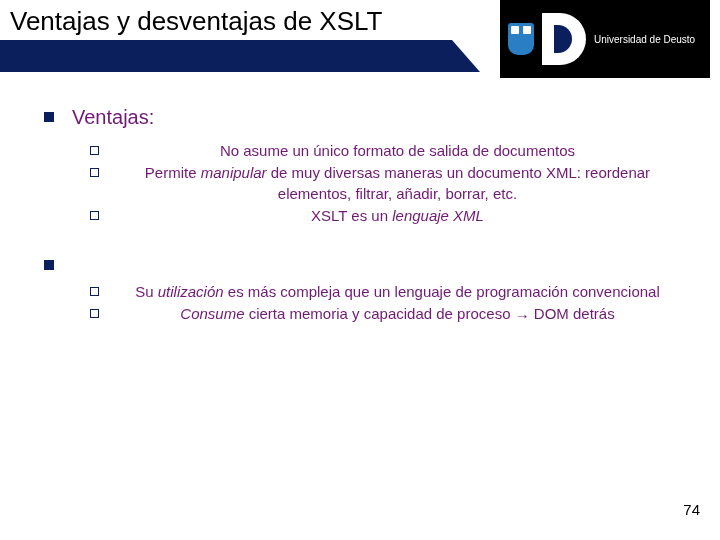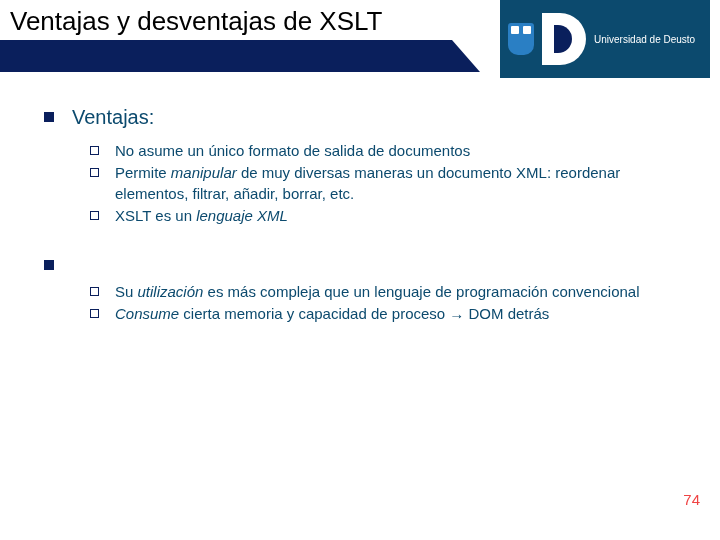--- a/index.html
+++ b/index.html
@@ -47,21 +47,21 @@
     height: 0;
     border-bottom: 32px solid #0a1f5c;
     border-right: 28px solid transparent;
   }
   .logo-box {
     position: absolute;
     right: 10px;
     top: 0;
     width: 210px;
     height: 78px;
-    background: #0c4a6e;
+    background: #000000;
     display: flex;
     align-items: center;
     padding: 6px 8px;
     gap: 8px;
   }
   .logo-shield {
     width: 26px;
     height: 32px;
     background: #2a7fc4;
     border-radius: 3px 3px 10px 10px;
@@ -107,21 +107,22 @@
     font-size: 10px;
     line-height: 1.3;
     flex: 1;
   }
   .logo-text .line1 { display:block; }
   .logo-text .line2 { display:block; font-weight:bold; }
 
   .content {
     padding: 28px 40px 0 44px;
     font-size: 17px;
-    color: #0c4a6e;
+    color: #701a75;
+    text-align: center;
   }
   .section {
     margin-bottom: 28px;
   }
   .sec-head {
     display: flex;
     align-items: flex-start;
     gap: 18px;
     margin-bottom: 12px;
   }
@@ -153,23 +154,23 @@
     margin-top: 5px;
     flex-shrink: 0;
   }
   .item-text { flex: 1; }
   .item-text em { font-style: italic; }
   .arrow-glyph { font-family: Arial; }
 
   .page-num {
     position: absolute;
     right: 20px;
-    bottom: 32px;
+    bottom: 22px;
     font-size: 15px;
-    color: #ef4444;
+    color: #000000;
   }
 </style>
 </head>
 <body>
 
 <div class="header">
   <div class="title-area">
     <div class="title-text">Ventajas y desventajas de XSLT</div>
     <div class="blue-bar"></div>
     <div class="notch"></div>

